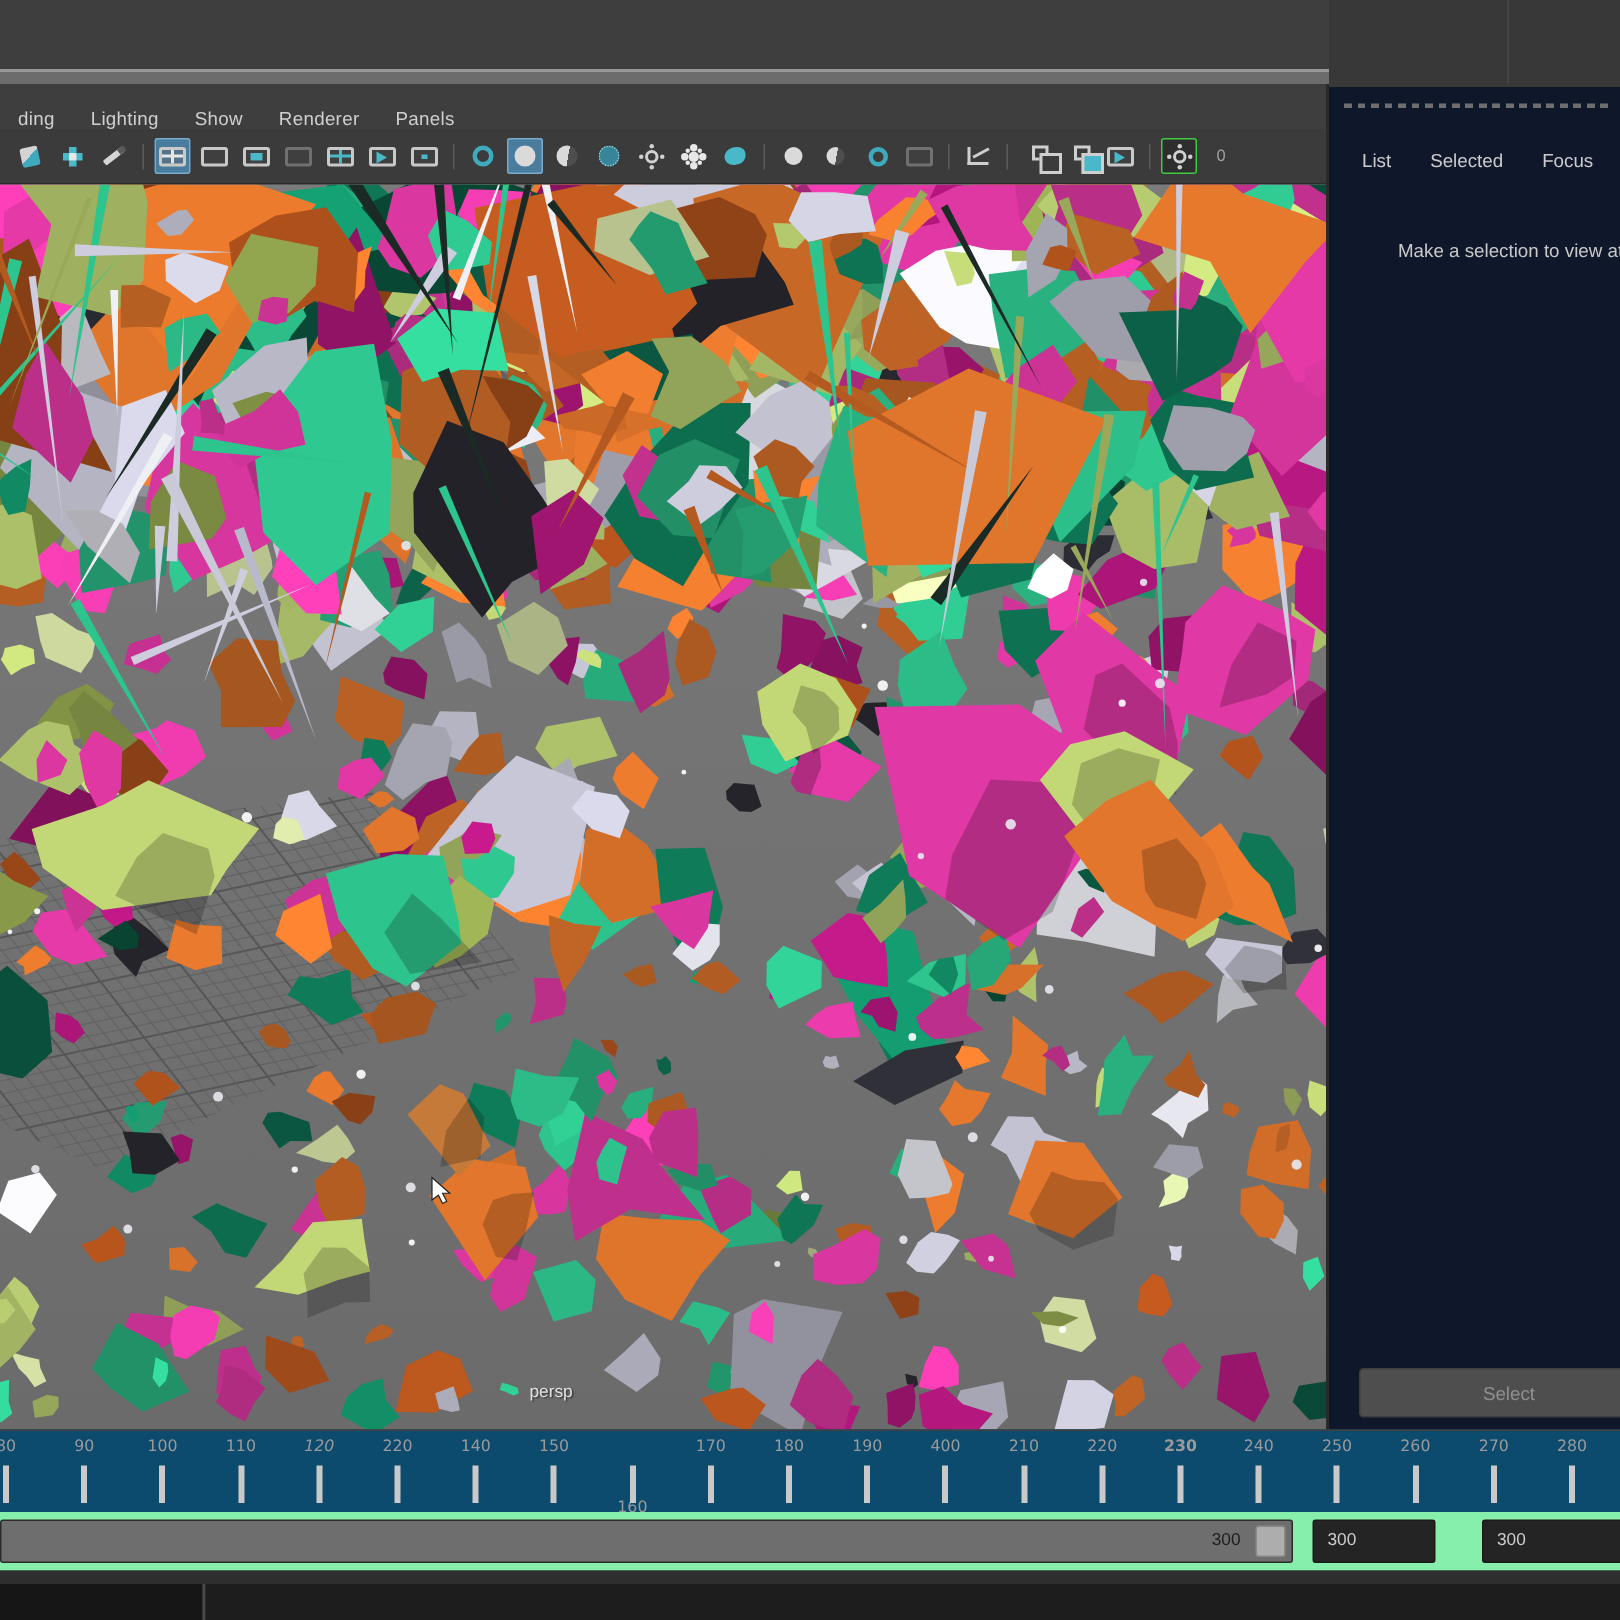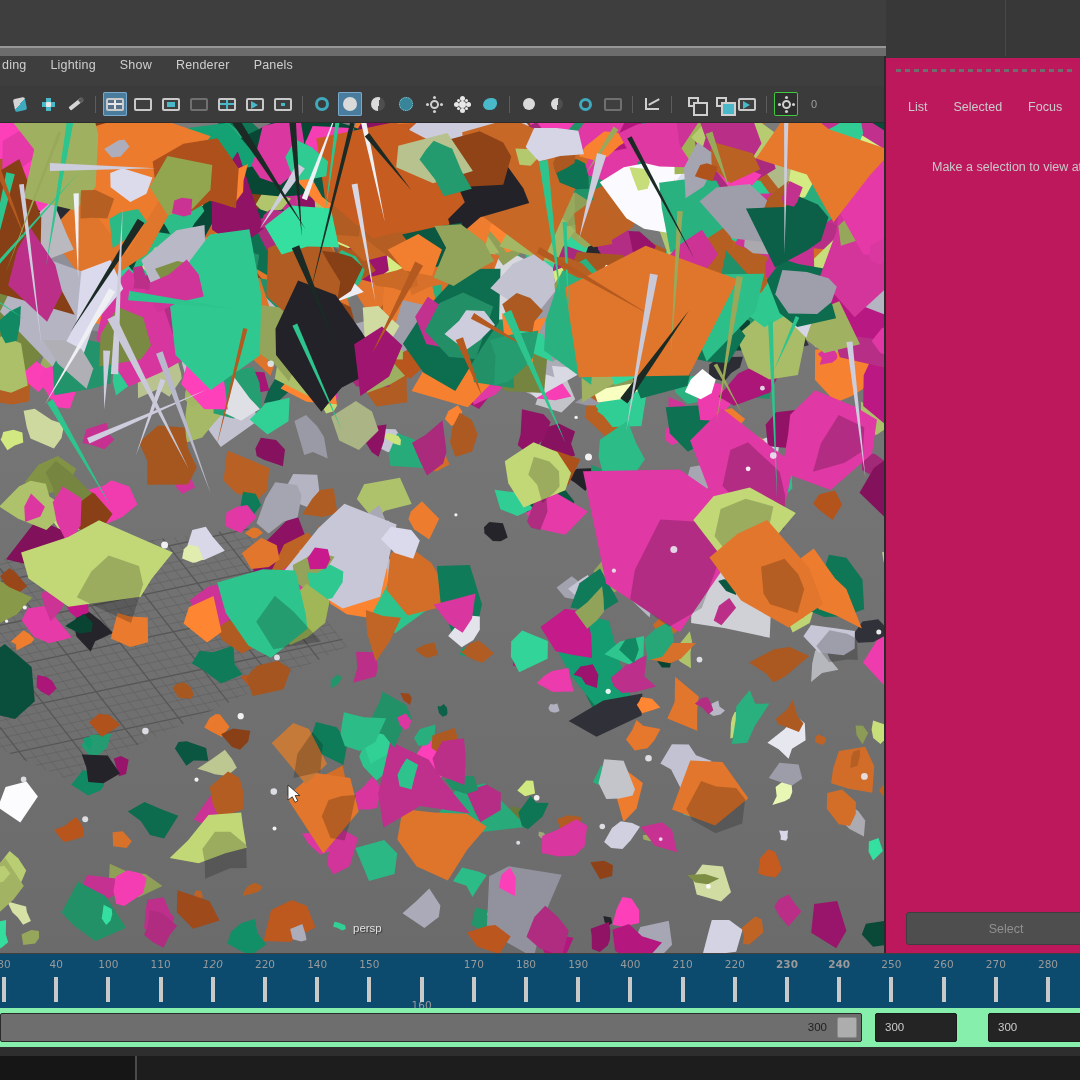--- a/index.html
+++ b/index.html
@@ -6,21 +6,21 @@
   *{box-sizing:border-box;}
   .app{position:relative;width:1080px;height:1080px;overflow:hidden;
        font-family:"Liberation Sans","DejaVu Sans",sans-serif;background:#3e3e3e;}
 
   
   .topband{position:absolute;left:0;top:0;width:1080px;height:58px;background:#3e3e3e;}
   .topband-right{position:absolute;left:886px;top:0;width:194px;height:58px;background:#383838;}
   .top-divider{position:absolute;left:1005px;top:0;width:1px;height:56px;background:#484848;}
   .lightstrip{position:absolute;left:0;top:46px;width:886px;height:10px;background:#6c6c6c;border-top:2px solid #979797;}
   .menubar{position:absolute;left:0;top:58px;width:886px;height:28px;background:#3e3e3e;
-           display:flex;align-items:flex-start;padding-left:2px;}
+           display:flex;align-items:flex-end;padding-left:12px;}
   .menu-item{color:#cfcfcf;font-size:12.5px;margin-right:24px;letter-spacing:.2px;cursor:default;}
   .toolbar{position:absolute;left:0;top:86px;width:886px;height:37px;background:#3b3b3b;
            border-bottom:1px solid #2c2c2c;display:flex;align-items:center;padding-left:6px;}
   .tb-icon{width:24px;height:24px;margin:0 2px;display:flex;align-items:center;justify-content:center;
            position:relative;border-radius:2px;flex:0 0 auto;}
   .tb-sep{width:1px;height:17px;background:#5c5c5c;margin:0 5px;flex:0 0 auto;}
   .tb-active{background:#4a7c9e;box-shadow:inset 0 0 0 1px #79aacb;}
   .tb-frame-green{background:#2e2e2e;box-shadow:inset 0 0 0 1px #3ecb3e;}
 
   .i-toolA{width:12px;height:13px;background:linear-gradient(145deg,#d4d4d4 48%,#3fa9bd 48%);border-radius:2px;transform:rotate(-12deg);}
@@ -63,21 +63,21 @@
 
   
   .viewport{position:absolute;left:0;top:123px;width:884px;height:830px;
             background:linear-gradient(#7b7b7b,#6b6b6b);overflow:hidden;}
   .viewport svg{position:absolute;left:0;top:0;}
   .persp{position:absolute;left:353px;top:799px;color:#e2e2e2;font-size:11.5px;
          text-shadow:1px 1px 1px rgba(40,40,40,.8);}
   .vdivider{position:absolute;left:884px;top:56px;width:2px;height:897px;background:#2a2a2a;}
 
   
-  .rightcol{position:absolute;left:886px;top:58px;width:194px;height:895px;background:#be185d;}
+  .rightcol{position:absolute;left:886px;top:58px;width:194px;height:895px;background:#0f172a;}
   .ae-grip{position:absolute;left:10px;right:4px;top:11px;height:3px;
            background:repeating-linear-gradient(90deg,#6e6e6e 0 5px,transparent 5px 9px);}
   .ae-menu{position:absolute;left:22px;top:42px;display:flex;gap:26px;}
   .ae-menu-item{color:#cccccc;font-size:12.5px;cursor:default;white-space:nowrap;}
   .ae-msg{position:absolute;left:46px;top:102px;color:#c9c9c9;font-size:12.5px;white-space:nowrap;}
   .select-btn{position:absolute;left:20px;top:854px;width:200px;height:33px;background:#4e4e4e;
               border:1px solid #3e3e3e;border-radius:3px;color:#909090;font-size:12.5px;
               display:flex;align-items:center;justify-content:center;}
 
   
@@ -1437,21 +1437,21 @@
         <span class="ae-menu-item">Selected</span>
         <span class="ae-menu-item">Focus</span>
       </div>
     <div class="ae-msg">Make a selection to view attributes</div>
     <div class="select-btn">Select</div>
   </div>
 
   <div class="timeline" id="timeline">
       <div class="tl-num" style="left: -16px;">80</div>
       <div class="tl-tick" style="left: 2px;"></div>
-      <div class="tl-num" style="left: 36.2px;">40</div>
+      <div class="tl-num" style="left: 36.2px;">90</div>
       <div class="tl-tick" style="left: 54.2px;"></div>
       <div class="tl-num" style="left: 88.4px;">100</div>
       <div class="tl-tick" style="left: 106.4px;"></div>
       <div class="tl-num" style="left: 140.6px;">110</div>
       <div class="tl-tick" style="left: 158.6px;"></div>
       <div class="tl-num" style="left: 192.8px; font-style: italic;">120</div>
       <div class="tl-tick" style="left: 210.8px;"></div>
       <div class="tl-num" style="left: 245px;">220</div>
       <div class="tl-tick" style="left: 263px;"></div>
       <div class="tl-num" style="left: 297.2px;">140</div>
@@ -1467,21 +1467,21 @@
       <div class="tl-num" style="left: 558.2px;">190</div>
       <div class="tl-tick" style="left: 576.2px;"></div>
       <div class="tl-num" style="left: 610.4px;">400</div>
       <div class="tl-tick" style="left: 628.4px;"></div>
       <div class="tl-num" style="left: 662.6px;">210</div>
       <div class="tl-tick" style="left: 680.6px;"></div>
       <div class="tl-num" style="left: 714.8px;">220</div>
       <div class="tl-tick" style="left: 732.8px;"></div>
       <div class="tl-num" style="left: 767px; font-weight: bold;">230</div>
       <div class="tl-tick" style="left: 785px;"></div>
-      <div class="tl-num" style="left: 819.2px; font-weight: bold;">240</div>
+      <div class="tl-num" style="left: 819.2px;">240</div>
       <div class="tl-tick" style="left: 837.2px;"></div>
       <div class="tl-num" style="left: 871.4px;">250</div>
       <div class="tl-tick" style="left: 889.4px;"></div>
       <div class="tl-num" style="left: 923.6px;">260</div>
       <div class="tl-tick" style="left: 941.6px;"></div>
       <div class="tl-num" style="left: 975.8px;">270</div>
       <div class="tl-tick" style="left: 993.8px;"></div>
       <div class="tl-num" style="left: 1028px;">280</div>
       <div class="tl-tick" style="left: 1046px;"></div>
     </div>

